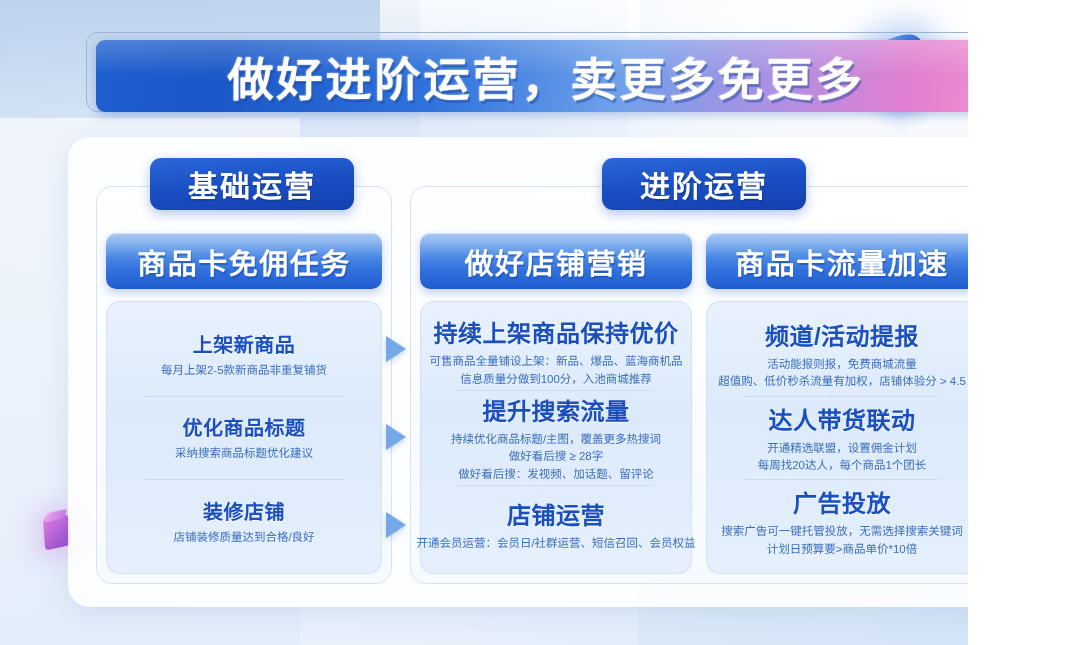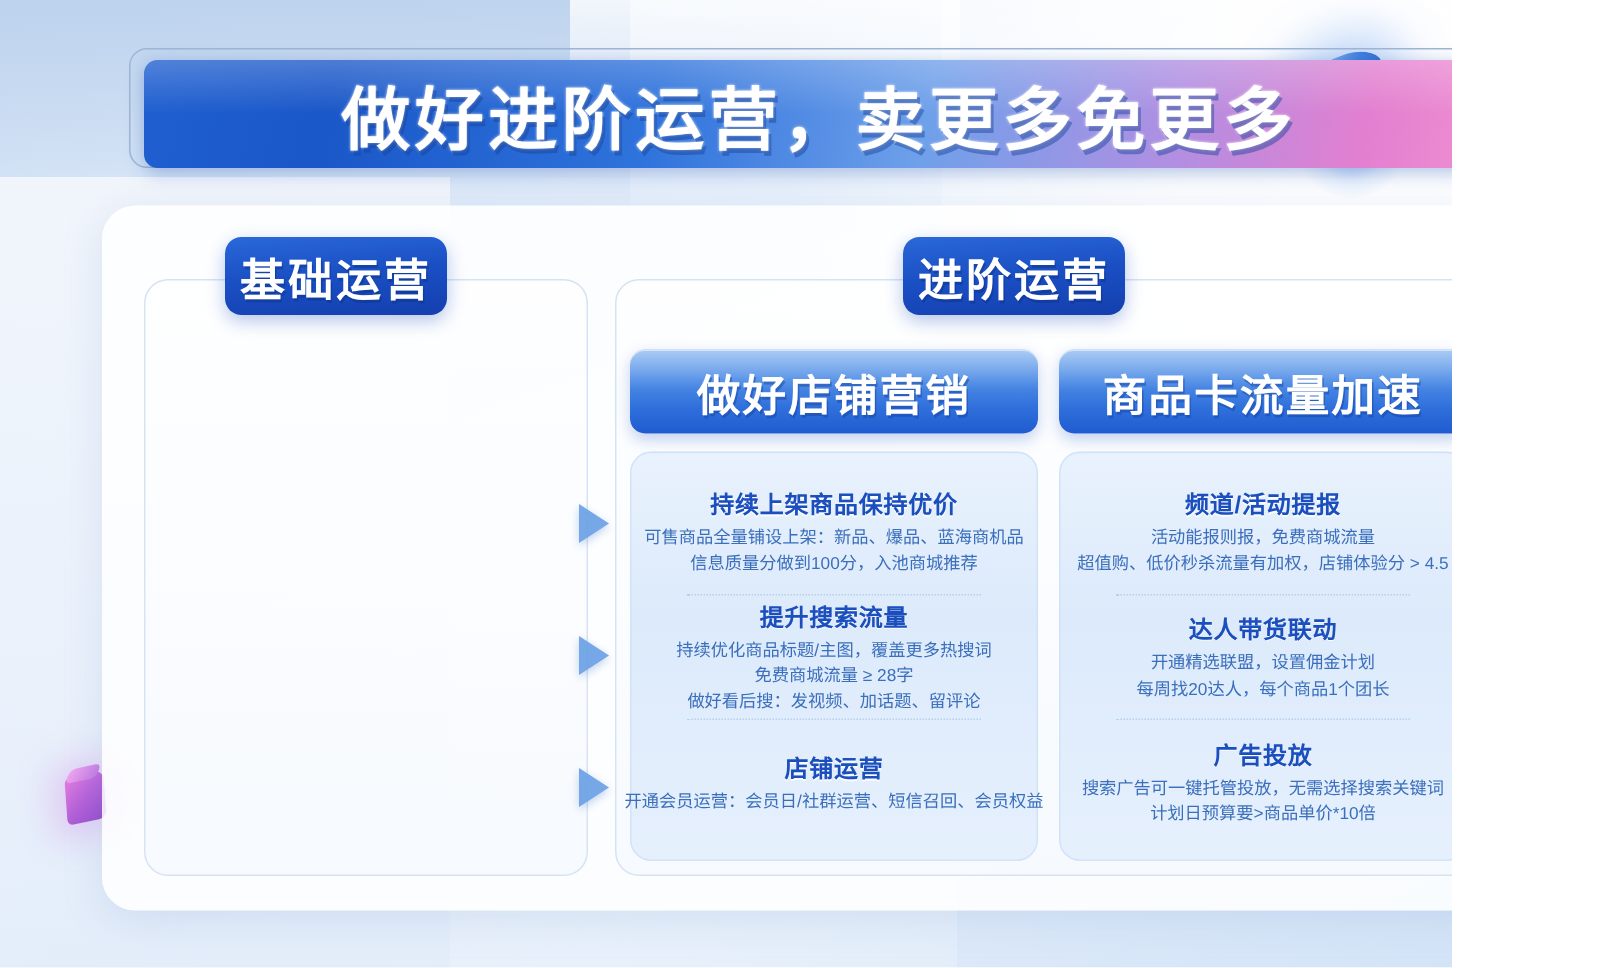--- a/index.html
+++ b/index.html
@@ -109,21 +109,21 @@
     position: absolute; left: 68px; top: 137px;
     width: 950px; height: 470px;
     background: rgba(255,255,255,0.86);
     border-radius: 22px;
     box-shadow: 0 6px 26px rgba(130,165,210,0.22);
   }
 
   
   .sec-pill {
     position: absolute; z-index: 6;
-    height: 52px; padding: 0 10px;
+    height: 52px; padding: 0 38px;
     border-radius: 11px;
     background: linear-gradient(175deg, #2a68d8 0%, #1a4fc4 48%, #143fae 100%);
     display: flex; align-items: center; justify-content: center;
     box-shadow: 0 4px 12px rgba(26,75,190,0.32);
   }
   .sec-pill span {
     font-size: 30px; font-weight: 700; color: #fff; letter-spacing: 2px;
     text-shadow: 1px 2px 0 rgba(14,48,130,0.45);
     white-space: nowrap;
   }
@@ -185,21 +185,21 @@
   }
   .block + .block::before {
     content: ""; position: absolute; left: 10%; right: 10%; top: 0;
     border-top: 1.5px dotted #b9cfeb;
   }
   .block-title {
     font-size: 20px; font-weight: 700; color: #1b4fbe;
     letter-spacing: 0.5px; margin-bottom: 4px; white-space: nowrap;
     text-shadow: 0 1px 0 rgba(255,255,255,0.8);
   }
-  .card-2 .block-title, .card-3 .block-title { font-size: 16px; }
+  .card-2 .block-title, .card-3 .block-title { font-size: 24px; }
   .block-line {
     font-size: 11.5px; color: #3b6fbc; line-height: 1.5;
     text-align: center; white-space: nowrap;
   }
   .card-1 .block-line { font-size: 11.5px; }
 
   
   .arrow {
     position: absolute; width: 0; height: 0; z-index: 8;
     border-top: 13px solid transparent;
@@ -240,39 +240,58 @@
   <div class="group group-basic"></div>
   <div class="group group-advanced"></div>
 
   <div class="sec-pill pill-basic">
     <span>基础运营</span>
   </div>
   <div class="sec-pill pill-advanced">
     <span>进阶运营</span>
   </div>
 
+  <div class="card-head head-1">
+    <span>商品卡免佣任务</span>
+  </div>
   <div class="card-head head-2">
     <span>做好店铺营销</span>
   </div>
   <div class="card-head head-3">
     <span>商品卡流量加速</span>
   </div>
 
+  <div class="content-card card-1">
+    <div class="blocks">
+      <div class="block">
+        <div class="block-title">上架新商品</div>
+        <div class="block-line">每月上架2-5款新商品非重复铺货</div>
+      </div>
+      <div class="block">
+        <div class="block-title">优化商品标题</div>
+        <div class="block-line">采纳搜索商品标题优化建议</div>
+      </div>
+      <div class="block">
+        <div class="block-title">装修店铺</div>
+        <div class="block-line">店铺装修质量达到合格/良好</div>
+      </div>
+    </div>
+  </div>
 
   <div class="content-card card-2">
     <div class="blocks">
       <div class="block">
         <div class="block-title">持续上架商品保持优价</div>
         <div class="block-line">可售商品全量铺设上架：新品、爆品、蓝海商机品</div>
         <div class="block-line">信息质量分做到100分，入池商城推荐</div>
       </div>
       <div class="block">
         <div class="block-title">提升搜索流量</div>
         <div class="block-line">持续优化商品标题/主图，覆盖更多热搜词</div>
-        <div class="block-line">免费商城流量 ≥ 28字</div>
+        <div class="block-line">做好看后搜 ≥ 28字</div>
         <div class="block-line">做好看后搜：发视频、加话题、留评论</div>
       </div>
       <div class="block">
         <div class="block-title">店铺运营</div>
         <div class="block-line">开通会员运营：会员日/社群运营、短信召回、会员权益</div>
       </div>
     </div>
   </div>
 
   <div class="content-card card-3">

